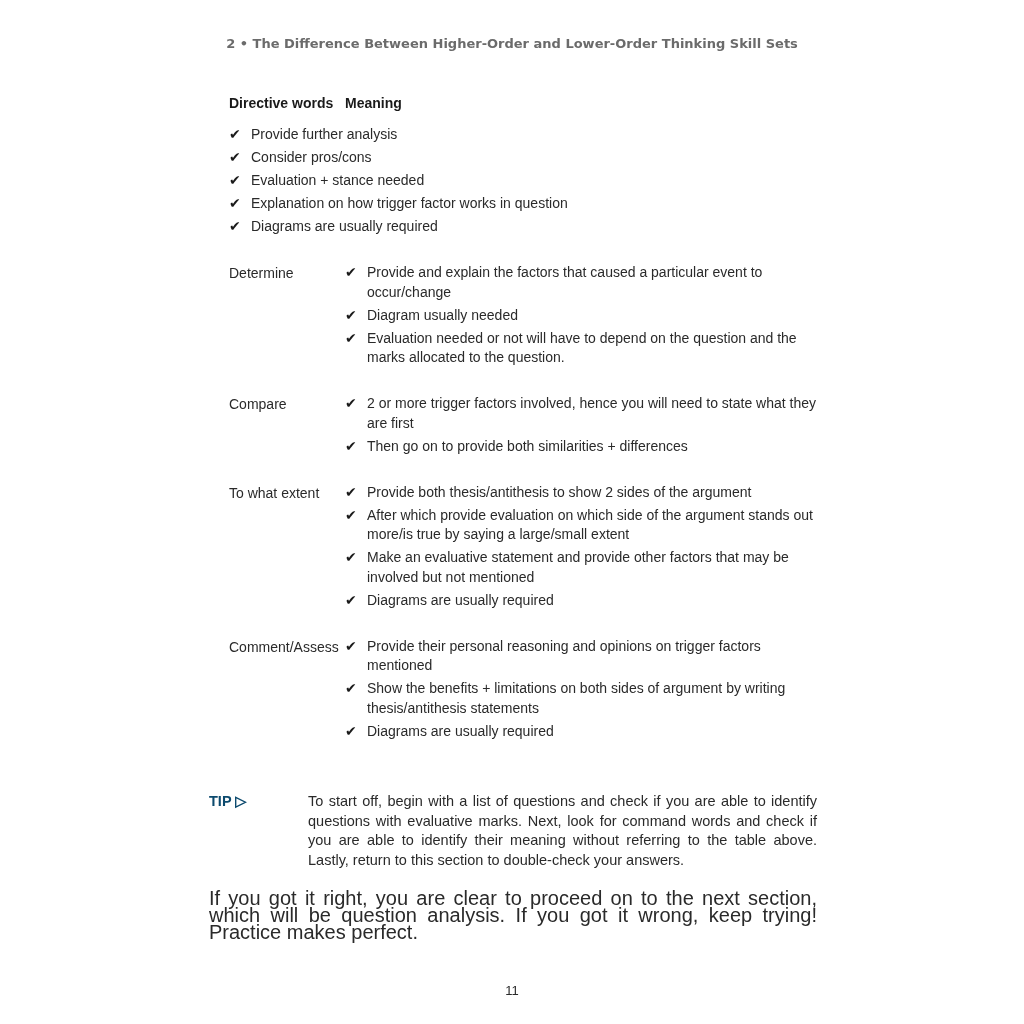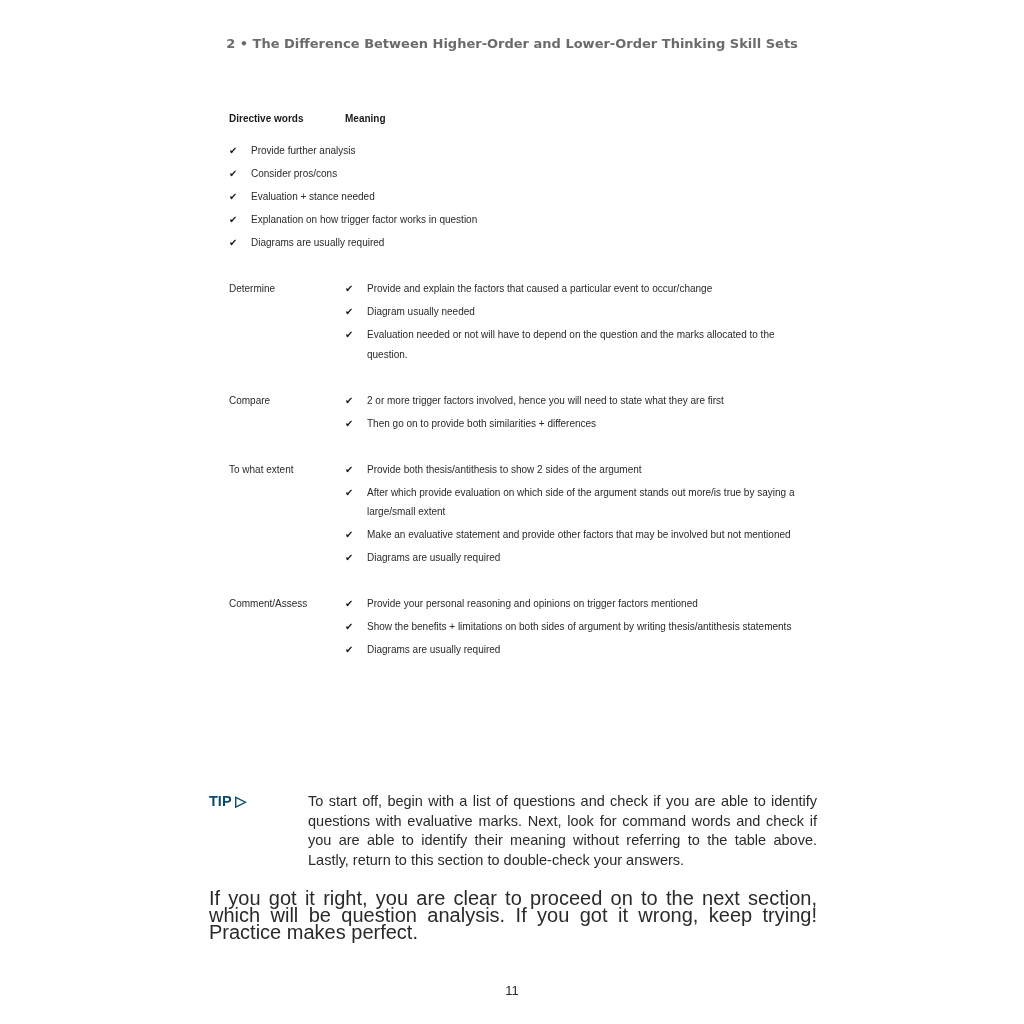--- a/index.html
+++ b/index.html
@@ -1,18 +1,18 @@
 <!DOCTYPE html>
 <html><head>
 <meta charset="utf-8">
 <style>
   html, body { margin:0; padding:0; background:#ffffff; }
   body { width:1024px; height:1024px; position:relative; font-family:"Liberation Sans", sans-serif; color:#2a2a2a; }
   .header { position:absolute; top:36px; left:0; width:1024px; text-align:center; font-family:"DejaVu Sans", sans-serif; font-weight:bold; font-size:13px; color:#6b6b6b; }
-  .table { position:absolute; left:229px; top:108px; width:600px; font-size:10px; }
+  .table { position:absolute; left:229px; top:92px; width:600px; font-size:14px; }
   .thead { display:flex; font-weight:bold; color:#1a1a1a; height:22px; line-height:22px; margin-bottom:11px; }
   .thead .c1 { width:116px; }
   .row { display:flex; margin-bottom:23px; }
   .row .word { width:116px; line-height:20px; }
   .row .items { flex:1; }
   .item { display:flex; line-height:19.5px; margin-bottom:3.5px; }
   .item .chk { width:22px; flex:none; color:#1a1a1a; }
   .item .txt { width:450px; }
   .tip { position:absolute; left:209px; top:792px; width:608px; display:flex; font-size:14.5px; }
   .tip .lbl { width:99px; font-weight:bold; color:#0c4a6e; line-height:19.5px; }
@@ -104,21 +104,21 @@
             <span class="chk">✔</span>
             <span class="txt">Diagrams are usually required</span>
           </div>
         </div>
       </div>
       <div class="row">
         <div class="word">Comment/Assess</div>
         <div class="items">
           <div class="item">
             <span class="chk">✔</span>
-            <span class="txt">Provide your personal reasoning and opinions on trigger factors mentioned</span>
+            <span class="txt">Provide their personal reasoning and opinions on trigger factors mentioned</span>
           </div>
           <div class="item">
             <span class="chk">✔</span>
             <span class="txt">Show the benefits + limitations on both sides of argument by writing thesis/antithesis statements</span>
           </div>
           <div class="item">
             <span class="chk">✔</span>
             <span class="txt">Diagrams are usually required</span>
           </div>
         </div>

